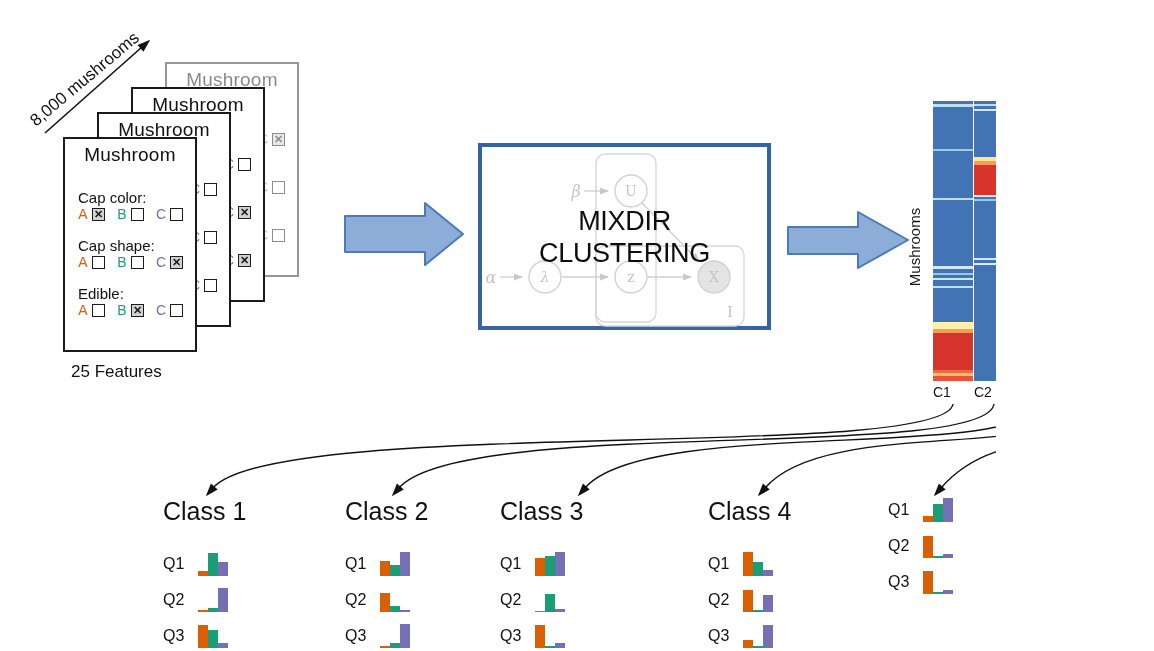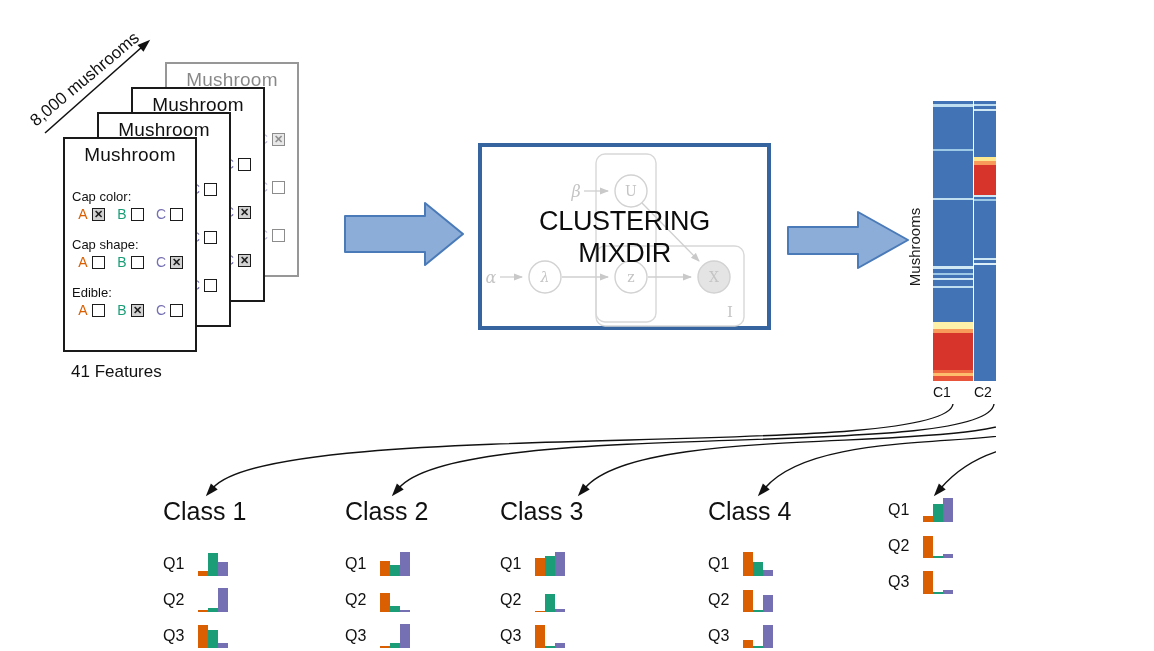--- a/index.html
+++ b/index.html
@@ -8,21 +8,21 @@
 
   
   .card{position:absolute;width:134px;height:215px;background:#fff;border:2px solid #1a1a1a;box-sizing:border-box}
   .card:nth-child(1){left:165px;top:62px;border-color:#979797}
   .card:nth-child(2){left:131px;top:87px}
   .card:nth-child(3){left:97px;top:112px}
   .card:nth-child(4){left:63px;top:137px}
   .card-inner{position:absolute;inset:0}
   .card.faded .card-inner{opacity:.5}
   .card-title{margin-top:5px;text-align:center;font-size:19px;letter-spacing:.2px}
-  .q-label{position:absolute;left:7px;font-size:13px}
+  .q-label{position:absolute;left:13px;font-size:15px}
   .q-row{position:absolute;left:13px;display:flex}
   .g0{top:50px}.r0{top:67px}.g1{top:98px}.r1{top:115px}.g2{top:146px}.r2{top:163px}
   .opt{display:inline-flex;align-items:center;margin-right:12px}
   .letter{font-size:14px;margin-right:4px;width:10px;text-align:center}
   .l0{color:#d95f02}.l1{color:#1b9e77}.l2{color:#7570b3}
   .box{width:13px;height:13px;border:1.7px solid #1c1c1c;display:inline-flex;align-items:center;
        justify-content:center;font-size:11px;font-weight:700;color:#1c1c1c;background:#fff;line-height:1;box-sizing:border-box}
   .box.checked{background:#d2d2d2}
   .features-label{position:absolute;left:71px;top:362px;font-size:17px}
 
@@ -256,21 +256,21 @@
             </span>
             <span class="opt">
               <span class="letter l2">C</span>
               <span class="box"></span>
             </span>
           </div>
         </div>
       </div>
     </div>
 
-  <div class="features-label">41 Features</div>
+  <div class="features-label">25 Features</div>
 
   <div class="model-box"></div>
 
   <div class="heatmap" id="heatmap">
       <div class="hm-col" style="background: linear-gradient(rgb(66, 115, 180) 0%, rgb(66, 115, 180) 1%, rgb(191, 223, 240) 1%, rgb(191, 223, 240) 2.3%, rgb(66, 115, 180) 2.3%, rgb(66, 115, 180) 17%, rgb(157, 201, 230) 17%, rgb(157, 201, 230) 17.9%, rgb(66, 115, 180) 17.9%, rgb(66, 115, 180) 34.6%, rgb(191, 223, 240) 34.6%, rgb(191, 223, 240) 35.3%, rgb(66, 115, 180) 35.3%, rgb(66, 115, 180) 59%, rgb(207, 232, 244) 59%, rgb(207, 232, 244) 60%, rgb(66, 115, 180) 60%, rgb(66, 115, 180) 61.5%, rgb(157, 201, 230) 61.5%, rgb(157, 201, 230) 62.3%, rgb(66, 115, 180) 62.3%, rgb(66, 115, 180) 63.2%, rgb(207, 232, 244) 63.2%, rgb(207, 232, 244) 63.9%, rgb(66, 115, 180) 63.9%, rgb(66, 115, 180) 66%, rgb(191, 223, 240) 66%, rgb(191, 223, 240) 66.8%, rgb(66, 115, 180) 66.8%, rgb(66, 115, 180) 79%, rgb(253, 241, 169) 79%, rgb(253, 241, 169) 81.5%, rgb(66, 115, 180) 81.5%, rgb(66, 115, 180) 81.5%, rgb(248, 155, 90) 81.5%, rgb(248, 155, 90) 83%, rgb(66, 115, 180) 83%, rgb(66, 115, 180) 83%, rgb(215, 52, 44) 83%, rgb(215, 52, 44) 96%, rgb(66, 115, 180) 96%, rgb(66, 115, 180) 96%, rgb(239, 106, 65) 96%, rgb(239, 106, 65) 97.2%, rgb(66, 115, 180) 97.2%, rgb(66, 115, 180) 97.2%, rgb(253, 189, 109) 97.2%, rgb(253, 189, 109) 98.2%, rgb(66, 115, 180) 98.2%, rgb(66, 115, 180) 98.2%, rgb(232, 84, 58) 98.2%, rgb(232, 84, 58) 100%, rgb(66, 115, 180) 100%, rgb(66, 115, 180) 100%);"></div>
       <div class="hm-col" style="background: linear-gradient(rgb(66, 115, 180) 0%, rgb(66, 115, 180) 1%, rgb(191, 223, 240) 1%, rgb(191, 223, 240) 1.8%, rgb(66, 115, 180) 1.8%, rgb(66, 115, 180) 2.8%, rgb(207, 232, 244) 2.8%, rgb(207, 232, 244) 3.5%, rgb(66, 115, 180) 3.5%, rgb(66, 115, 180) 20%, rgb(253, 232, 143) 20%, rgb(253, 232, 143) 21.3%, rgb(66, 115, 180) 21.3%, rgb(66, 115, 180) 21.3%, rgb(248, 155, 90) 21.3%, rgb(248, 155, 90) 23%, rgb(66, 115, 180) 23%, rgb(66, 115, 180) 23%, rgb(215, 52, 44) 23%, rgb(215, 52, 44) 33.5%, rgb(66, 115, 180) 33.5%, rgb(66, 115, 180) 33.5%, rgb(207, 232, 244) 33.5%, rgb(207, 232, 244) 34.4%, rgb(66, 115, 180) 34.4%, rgb(66, 115, 180) 35%, rgb(157, 201, 230) 35%, rgb(157, 201, 230) 35.8%, rgb(66, 115, 180) 35.8%, rgb(66, 115, 180) 56%, rgb(207, 232, 244) 56%, rgb(207, 232, 244) 56.9%, rgb(66, 115, 180) 56.9%, rgb(66, 115, 180) 57.8%, rgb(220, 238, 247) 57.8%, rgb(220, 238, 247) 58.4%, rgb(66, 115, 180) 58.4%, rgb(66, 115, 180) 100%);"></div>
       <div class="hm-col" style="background: linear-gradient(rgb(66, 115, 180) 0%, rgb(66, 115, 180) 1.5%, rgb(253, 241, 169) 1.5%, rgb(253, 241, 169) 3.8%, rgb(66, 115, 180) 3.8%, rgb(66, 115, 180) 3.8%, rgb(215, 52, 44) 3.8%, rgb(215, 52, 44) 15.5%, rgb(66, 115, 180) 15.5%, rgb(66, 115, 180) 15.5%, rgb(239, 106, 65) 15.5%, rgb(239, 106, 65) 17.5%, rgb(66, 115, 180) 17.5%, rgb(66, 115, 180) 17.5%, rgb(248, 155, 90) 17.5%, rgb(248, 155, 90) 19.3%, rgb(66, 115, 180) 19.3%, rgb(66, 115, 180) 21%, rgb(207, 232, 244) 21%, rgb(207, 232, 244) 22%, rgb(66, 115, 180) 22%, rgb(66, 115, 180) 37%, rgb(191, 223, 240) 37%, rgb(191, 223, 240) 37.9%, rgb(66, 115, 180) 37.9%, rgb(66, 115, 180) 56%, rgb(207, 232, 244) 56%, rgb(207, 232, 244) 57%, rgb(66, 115, 180) 57%, rgb(66, 115, 180) 58.5%, rgb(157, 201, 230) 58.5%, rgb(157, 201, 230) 59.5%, rgb(66, 115, 180) 59.5%, rgb(66, 115, 180) 61%, rgb(207, 232, 244) 61%, rgb(207, 232, 244) 62%, rgb(66, 115, 180) 62%, rgb(66, 115, 180) 69.5%, rgb(191, 223, 240) 69.5%, rgb(191, 223, 240) 70.5%, rgb(66, 115, 180) 70.5%, rgb(66, 115, 180) 73%, rgb(207, 232, 244) 73%, rgb(207, 232, 244) 74%, rgb(66, 115, 180) 74%, rgb(66, 115, 180) 76.5%, rgb(220, 238, 247) 76.5%, rgb(220, 238, 247) 77.3%, rgb(66, 115, 180) 77.3%, rgb(66, 115, 180) 100%);"></div>
       <div class="hm-col" style="background: linear-gradient(rgb(66, 115, 180) 0%, rgb(66, 115, 180) 0.5%, rgb(207, 232, 244) 0.5%, rgb(207, 232, 244) 1.5%, rgb(66, 115, 180) 1.5%, rgb(66, 115, 180) 2.2%, rgb(191, 223, 240) 2.2%, rgb(191, 223, 240) 3%, rgb(66, 115, 180) 3%, rgb(66, 115, 180) 19%, rgb(207, 232, 244) 19%, rgb(207, 232, 244) 20%, rgb(66, 115, 180) 20%, rgb(66, 115, 180) 38.5%, rgb(191, 223, 240) 38.5%, rgb(191, 223, 240) 39.4%, rgb(66, 115, 180) 39.4%, rgb(66, 115, 180) 60%, rgb(246, 163, 95) 60%, rgb(246, 163, 95) 61.5%, rgb(66, 115, 180) 61.5%, rgb(66, 115, 180) 61.5%, rgb(239, 106, 65) 61.5%, rgb(239, 106, 65) 64.5%, rgb(66, 115, 180) 64.5%, rgb(66, 115, 180) 64.5%, rgb(215, 52, 44) 64.5%, rgb(215, 52, 44) 78.5%, rgb(66, 115, 180) 78.5%, rgb(66, 115, 180) 78.5%, rgb(253, 241, 169) 78.5%, rgb(253, 241, 169) 81%, rgb(66, 115, 180) 81%, rgb(66, 115, 180) 81.5%, rgb(207, 232, 244) 81.5%, rgb(207, 232, 244) 82.6%, rgb(66, 115, 180) 82.6%, rgb(66, 115, 180) 95.5%, rgb(191, 223, 240) 95.5%, rgb(191, 223, 240) 96.5%, rgb(66, 115, 180) 96.5%, rgb(66, 115, 180) 98%, rgb(207, 232, 244) 98%, rgb(207, 232, 244) 99%, rgb(66, 115, 180) 99%, rgb(66, 115, 180) 100%);"></div>
       <div class="hm-col" style="background: linear-gradient(rgb(66, 115, 180) 0%, rgb(66, 115, 180) 1%, rgb(253, 215, 135) 1%, rgb(253, 215, 135) 2%, rgb(66, 115, 180) 2%, rgb(66, 115, 180) 2%, rgb(253, 241, 169) 2%, rgb(253, 241, 169) 2.9%, rgb(66, 115, 180) 2.9%, rgb(66, 115, 180) 15.5%, rgb(207, 232, 244) 15.5%, rgb(207, 232, 244) 16.4%, rgb(66, 115, 180) 16.4%, rgb(66, 115, 180) 18%, rgb(157, 201, 230) 18%, rgb(157, 201, 230) 19%, rgb(66, 115, 180) 19%, rgb(66, 115, 180) 20.5%, rgb(207, 232, 244) 20.5%, rgb(207, 232, 244) 21.4%, rgb(66, 115, 180) 21.4%, rgb(66, 115, 180) 33.5%, rgb(240, 138, 80) 33.5%, rgb(240, 138, 80) 35%, rgb(66, 115, 180) 35%, rgb(66, 115, 180) 35%, rgb(215, 52, 44) 35%, rgb(215, 52, 44) 55.5%, rgb(66, 115, 180) 55.5%, rgb(66, 115, 180) 55.5%, rgb(239, 106, 65) 55.5%, rgb(239, 106, 65) 58.5%, rgb(66, 115, 180) 58.5%, rgb(66, 115, 180) 58.5%, rgb(253, 218, 138) 58.5%, rgb(253, 218, 138) 60.5%, rgb(66, 115, 180) 60.5%, rgb(66, 115, 180) 61.5%, rgb(191, 223, 240) 61.5%, rgb(191, 223, 240) 62.5%, rgb(66, 115, 180) 62.5%, rgb(66, 115, 180) 64%, rgb(207, 232, 244) 64%, rgb(207, 232, 244) 65.1%, rgb(66, 115, 180) 65.1%, rgb(66, 115, 180) 69.5%, rgb(207, 232, 244) 69.5%, rgb(207, 232, 244) 70.5%, rgb(66, 115, 180) 70.5%, rgb(66, 115, 180) 71.5%, rgb(157, 201, 230) 71.5%, rgb(157, 201, 230) 72.4%, rgb(66, 115, 180) 72.4%, rgb(66, 115, 180) 95%, rgb(207, 232, 244) 95%, rgb(207, 232, 244) 96%, rgb(66, 115, 180) 96%, rgb(66, 115, 180) 97.5%, rgb(191, 223, 240) 97.5%, rgb(191, 223, 240) 98.5%, rgb(66, 115, 180) 98.5%, rgb(66, 115, 180) 100%);"></div>
     </div>
@@ -323,22 +323,22 @@
     <g stroke="#111" stroke-width="1.4" fill="none">
       <path d="M953,404 C945,462 275,416 213,488" marker-end="url(#ahBlack)"></path>
       <path d="M994,404 C986,462 461,416 399,488" marker-end="url(#ahBlack)"></path>
       <path d="M1035,404 C1027,462 647,416 585,488" marker-end="url(#ahBlack)"></path>
       <path d="M1076,404 C1068,462 827,416 765,488" marker-end="url(#ahBlack)"></path>
       <path d="M1117,404 C1109,462 1003,416 941,488" marker-end="url(#ahBlack)"></path>
     </g>
   </svg>
 
   <div class="model-title">
+    <div>MIXDIR</div>
     <div>CLUSTERING</div>
-    <div>MIXDIR</div>
   </div>
 
   <div id="classes">
       <div class="class-block">
         <div class="class-title">Class 1</div>
         <div class="qrow">
           <span class="qlabel">Q1</span>
           <span class="bars">
             <span class="bar" style="height: 5px; background: rgb(217, 95, 2);"></span>
             <span class="bar" style="height: 23px; background: rgb(27, 158, 119);"></span>

